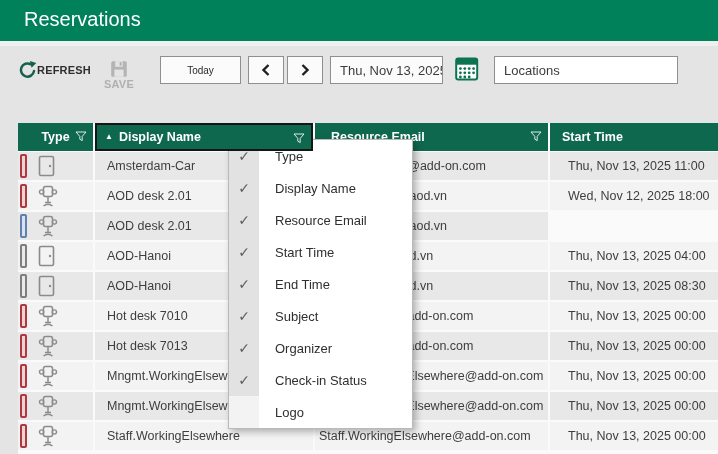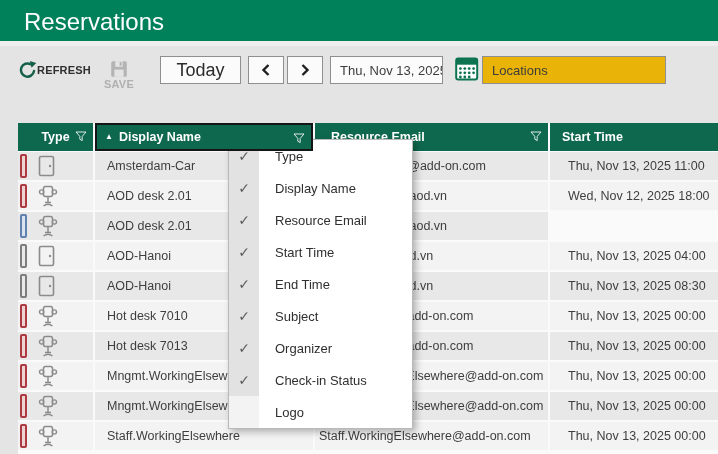--- a/index.html
+++ b/index.html
@@ -1,38 +1,38 @@
 <!DOCTYPE html>
 <html style="--titlebar_green: #00815A; --header_green: #0E684D; --accent_dark_green: #14604A; --bar_red: #AD3940; --bar_blue: #6080AD; --bar_gray: #7D7D7D;"><head>
 <meta charset="utf-8">
 <style>
   html,body{margin:0;padding:0;}
   .root{position:relative;width:718px;height:454px;background:#e4e4e4;
         font-family:"Liberation Sans","DejaVu Sans",sans-serif;overflow:hidden;}
 
   
   .titlebar{position:absolute;left:0;top:0;width:718px;height:41px;background:var(--titlebar_green,#00815A);}
-  .titlebar .title{position:absolute;left:24px;top:8px;font-size:24px;color:#ffffff;}
+  .titlebar .title{position:absolute;left:24px;top:8px;font-size:20px;color:#ffffff;}
   .substrip{position:absolute;left:0;top:41px;width:718px;height:5px;background:#efefef;}
 
   
   .tool-btn{position:absolute;top:60px;display:flex;align-items:center;gap:0;cursor:pointer;}
   .tool-btn .tlabel{font-size:11px;font-weight:700;color:#2f2f2f;letter-spacing:.2px;}
   .tool-btn.disabled .tlabel{color:#b0b0b0;}
   .btn{position:absolute;top:56px;height:28px;box-sizing:border-box;border:1px solid #8f8f8f;
-       background:#fbfbfb;font-size:18px;color:#2b2b2b;display:flex;align-items:center;
+       background:#fbfbfb;font-size:10px;color:#2b2b2b;display:flex;align-items:center;
        justify-content:center;cursor:pointer;font-family:inherit;}
   .today{left:160px;width:81px;}
   .prev{left:248px;width:36px;}
   .next{left:287px;width:36px;}
   .field{position:absolute;top:56px;height:28px;box-sizing:border-box;border:1px solid #8f8f8f;
          background:#fbfbfb;font-size:13px;color:#3c3c3c;display:flex;align-items:center;
          padding-left:9px;cursor:text;white-space:nowrap;overflow:hidden;}
   .date{left:330px;width:113px;}
-  .locations{left:482px;width:184px;background:#eab308;}
+  .locations{left:494px;width:184px;background:#ffffff;}
   .calbtn{position:absolute;left:455px;top:56px;width:24px;height:26px;cursor:pointer;}
 
   
   .tbl{position:absolute;left:18px;top:123px;width:700px;height:331px;background:#fafafa;}
   .thead{display:flex;gap:2px;height:28px;margin-bottom:1px;}
   .hcell{background:var(--header_green,#0E684D);color:#fff;font-size:12.5px;font-weight:700;
          display:flex;align-items:center;position:relative;box-sizing:border-box;cursor:pointer;}
   .h-type{width:75px;justify-content:center;}
   .h-name{width:218px;padding-left:8px;}
   .h-name.focused{border:2px solid #151515;z-index:40;}

